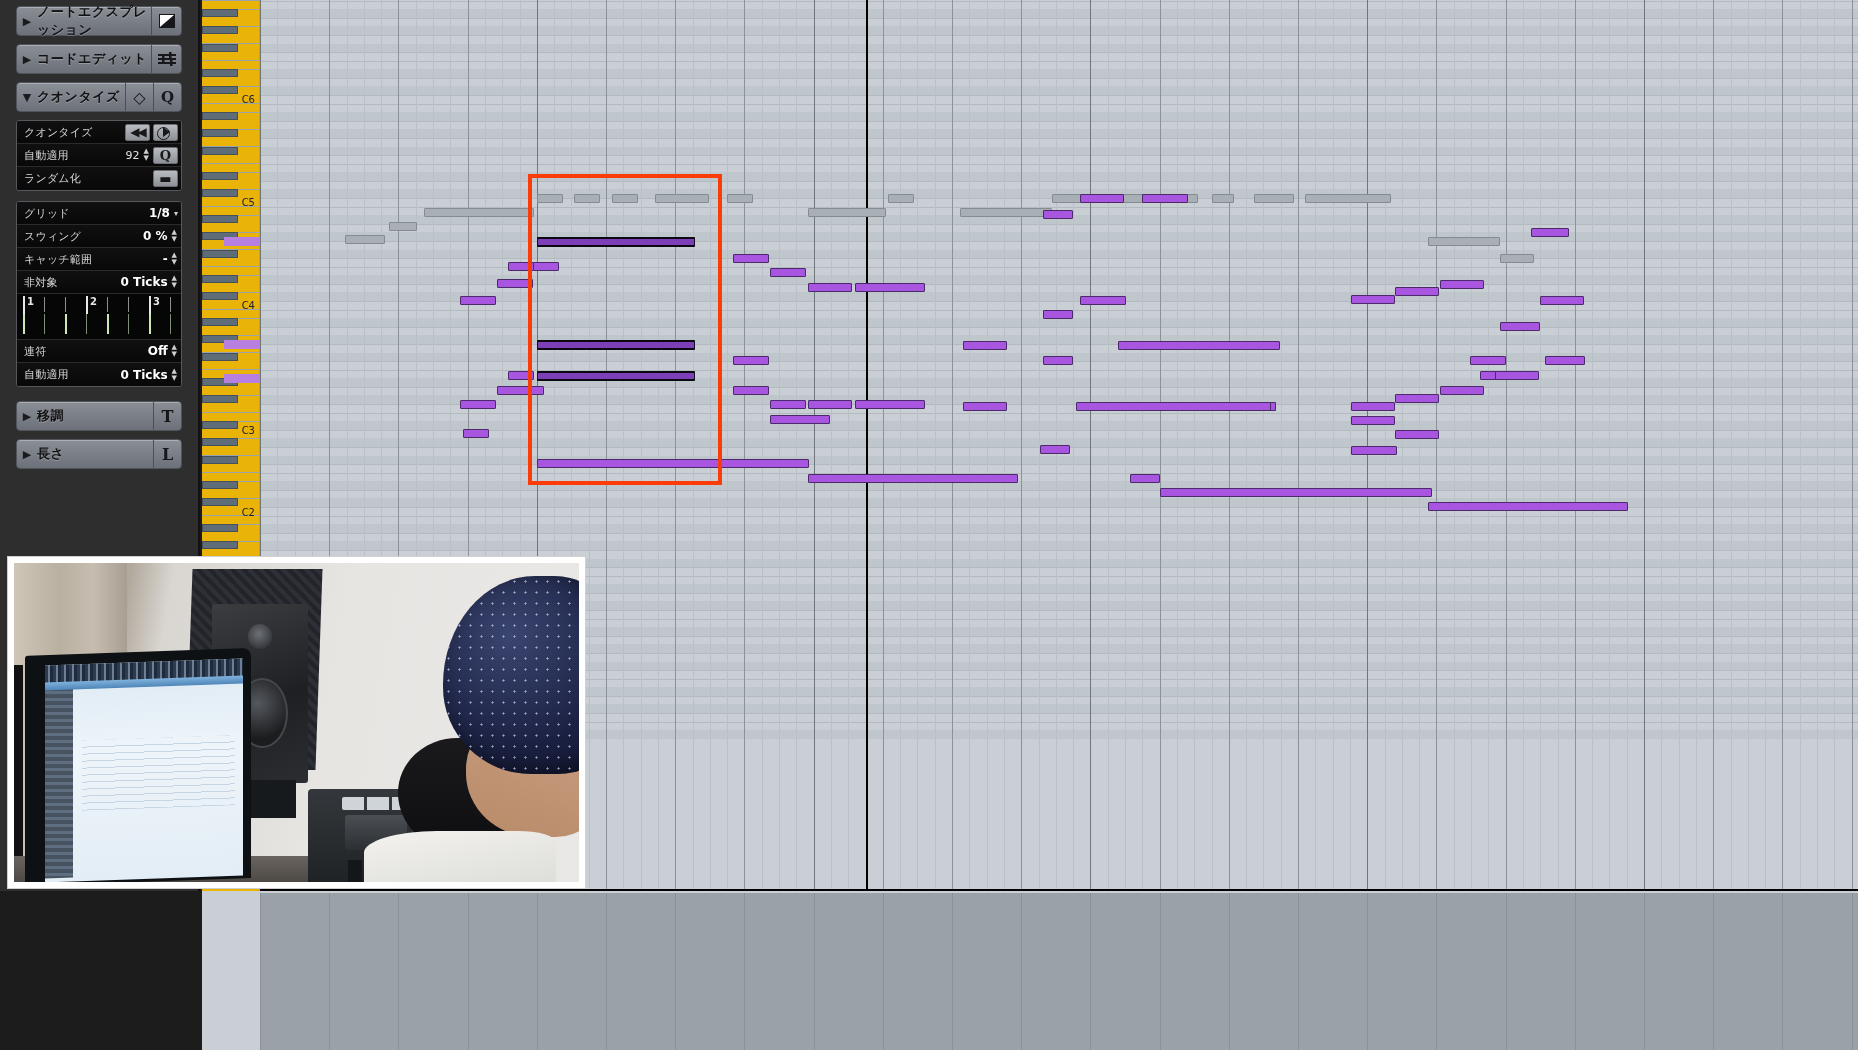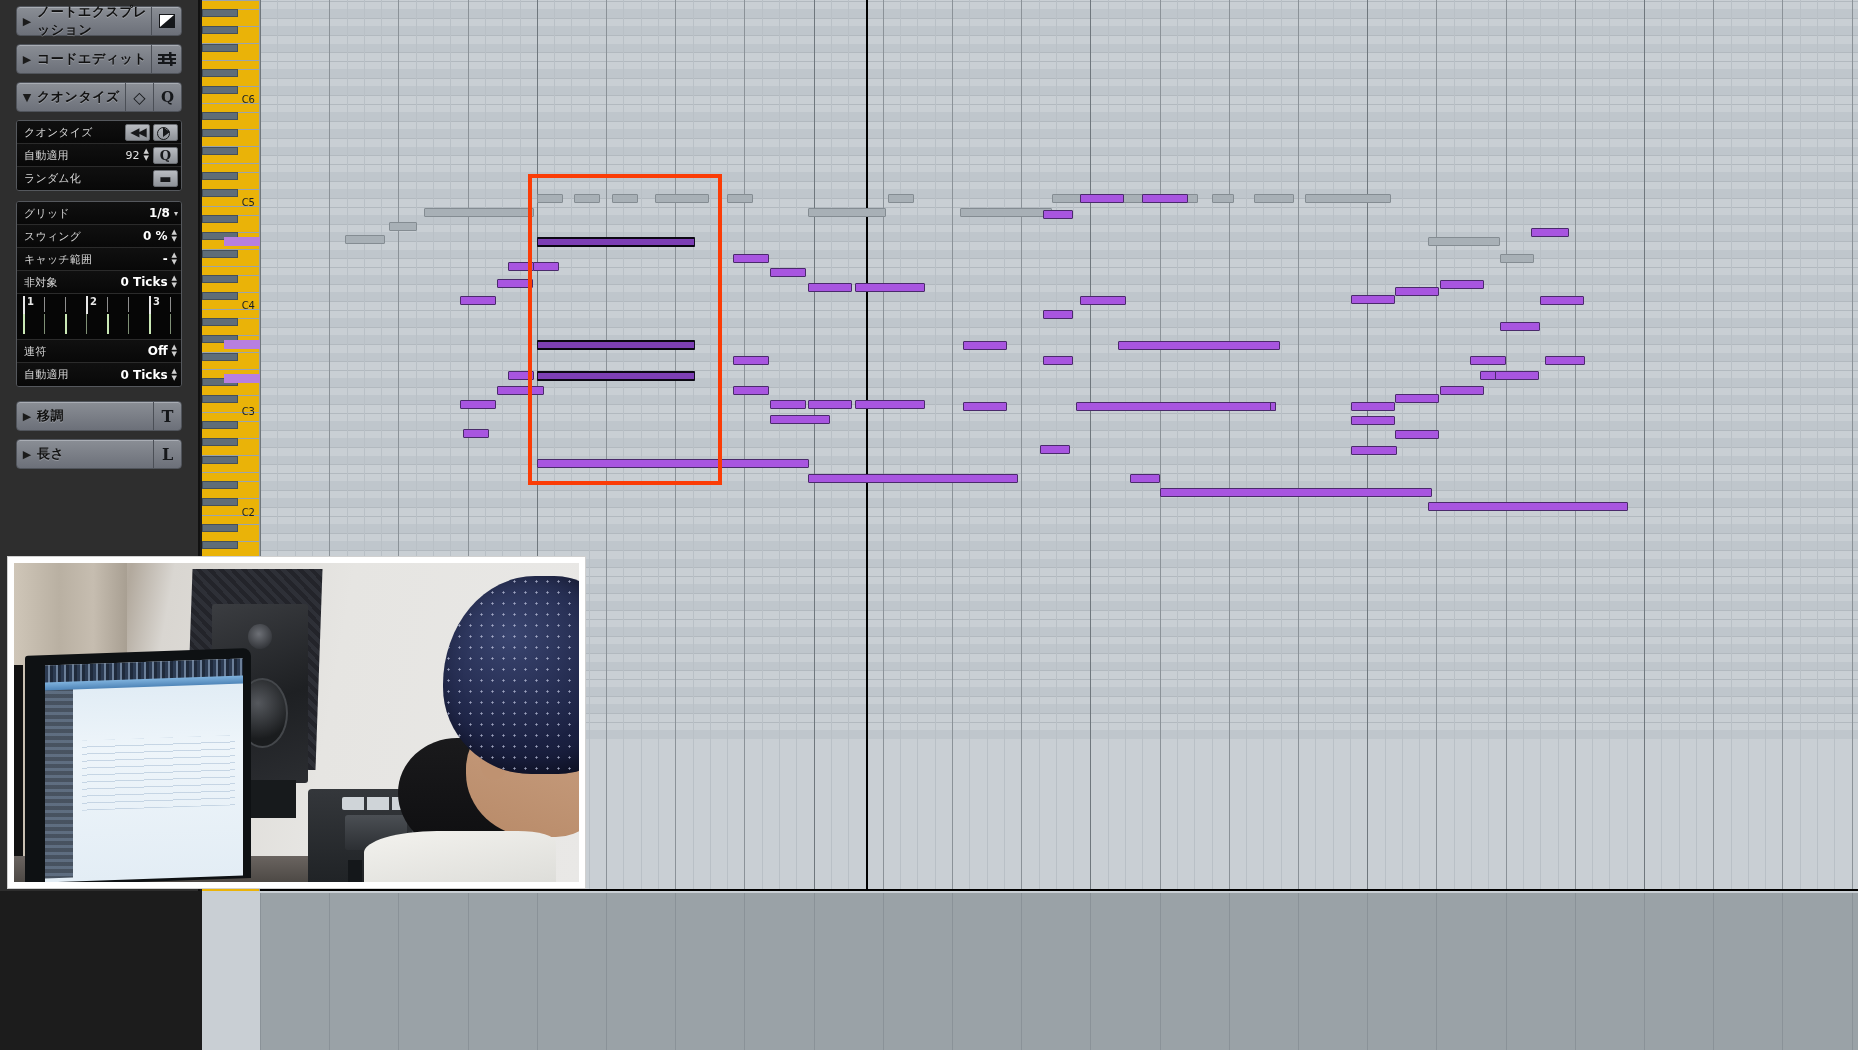--- a/index.html
+++ b/index.html
@@ -333,21 +333,21 @@
       </div>
 
     </div>
   </div>
 
   <div id="roll">
     <div id="keys">
         <div class="kname" style="top: 95px;">C6</div>
         <div class="kname" style="top: 198px;">C5</div>
         <div class="kname" style="top: 301px;">C4</div>
-        <div class="kname" style="top: 407px;">C3</div>
+        <div class="kname" style="top: 426px;">C3</div>
         <div class="kname" style="top: 508px;">C2</div>
         <div class="wkey" style="top: 0px; height: 1px;"></div>
         <div class="wkey" style="top: 8.58333px; height: 1px;"></div>
         <div class="bkey" style="top: 9.16667px;"></div>
         <div class="wkey" style="top: 25.75px; height: 1px;"></div>
         <div class="bkey" style="top: 26.3333px;"></div>
         <div class="wkey" style="top: 42.9167px; height: 1px;"></div>
         <div class="bkey" style="top: 43.5px;"></div>
         <div class="wkey" style="top: 60.0833px; height: 1px;"></div>
         <div class="wkey" style="top: 68.6667px; height: 1px;"></div>

